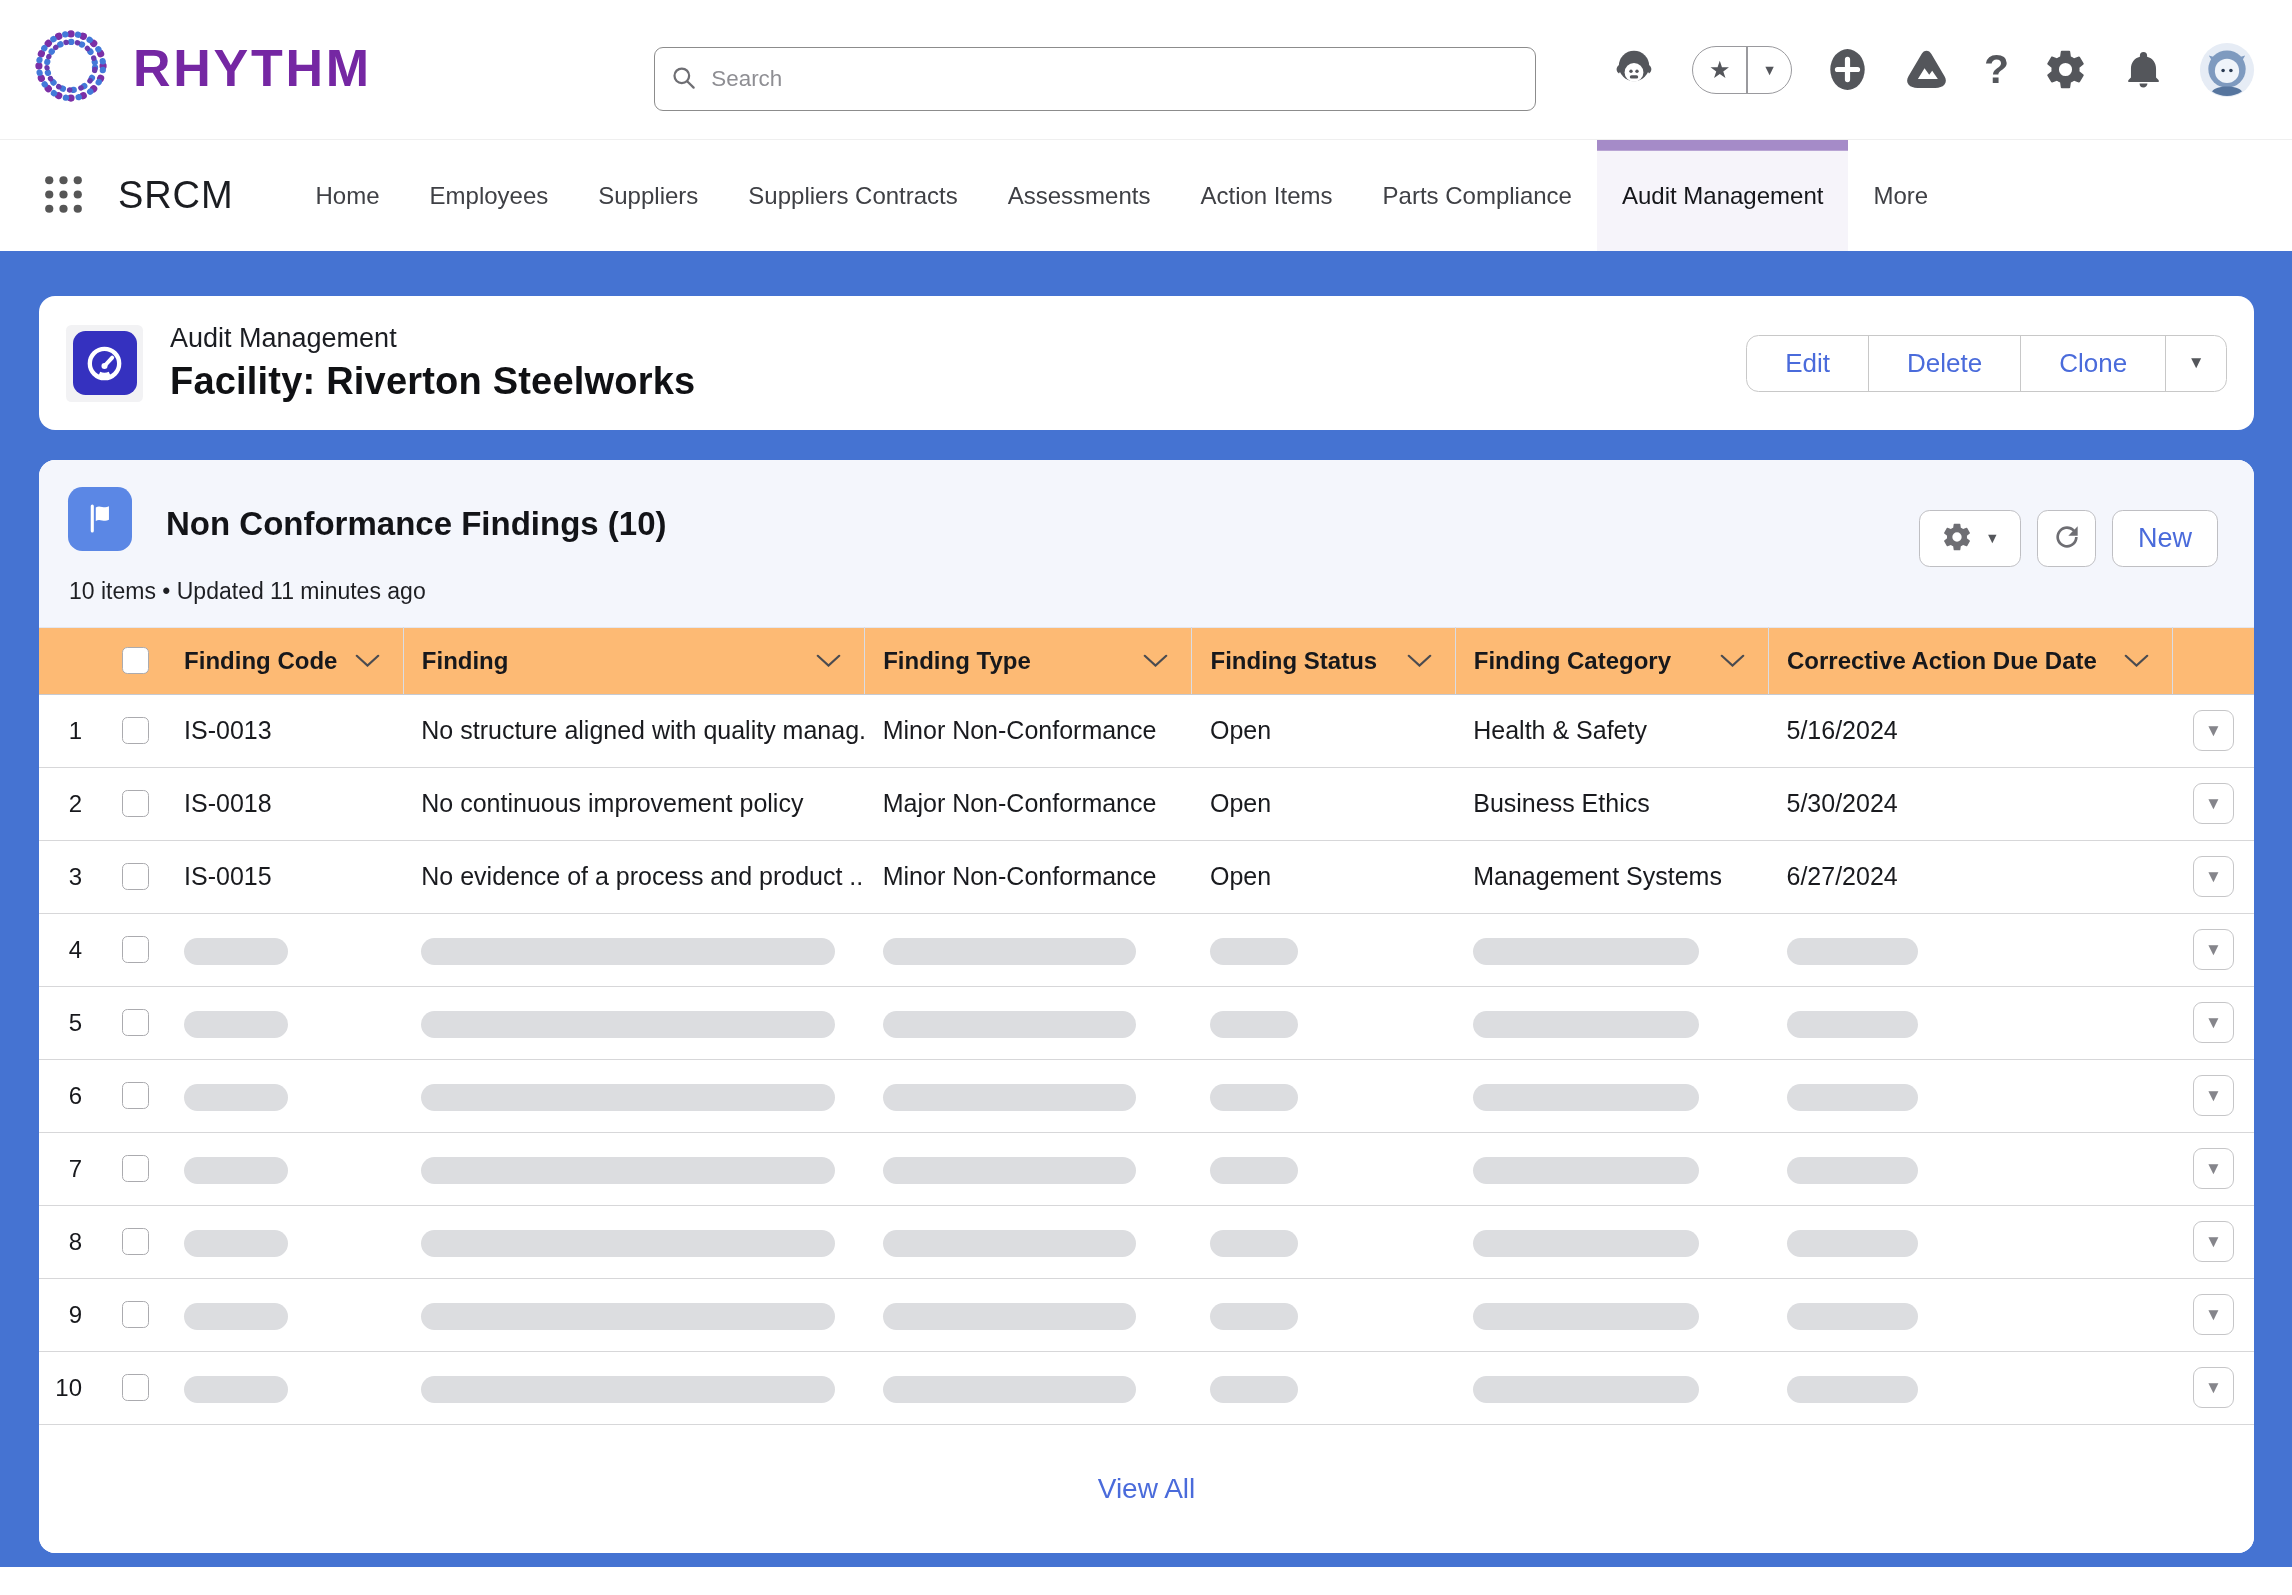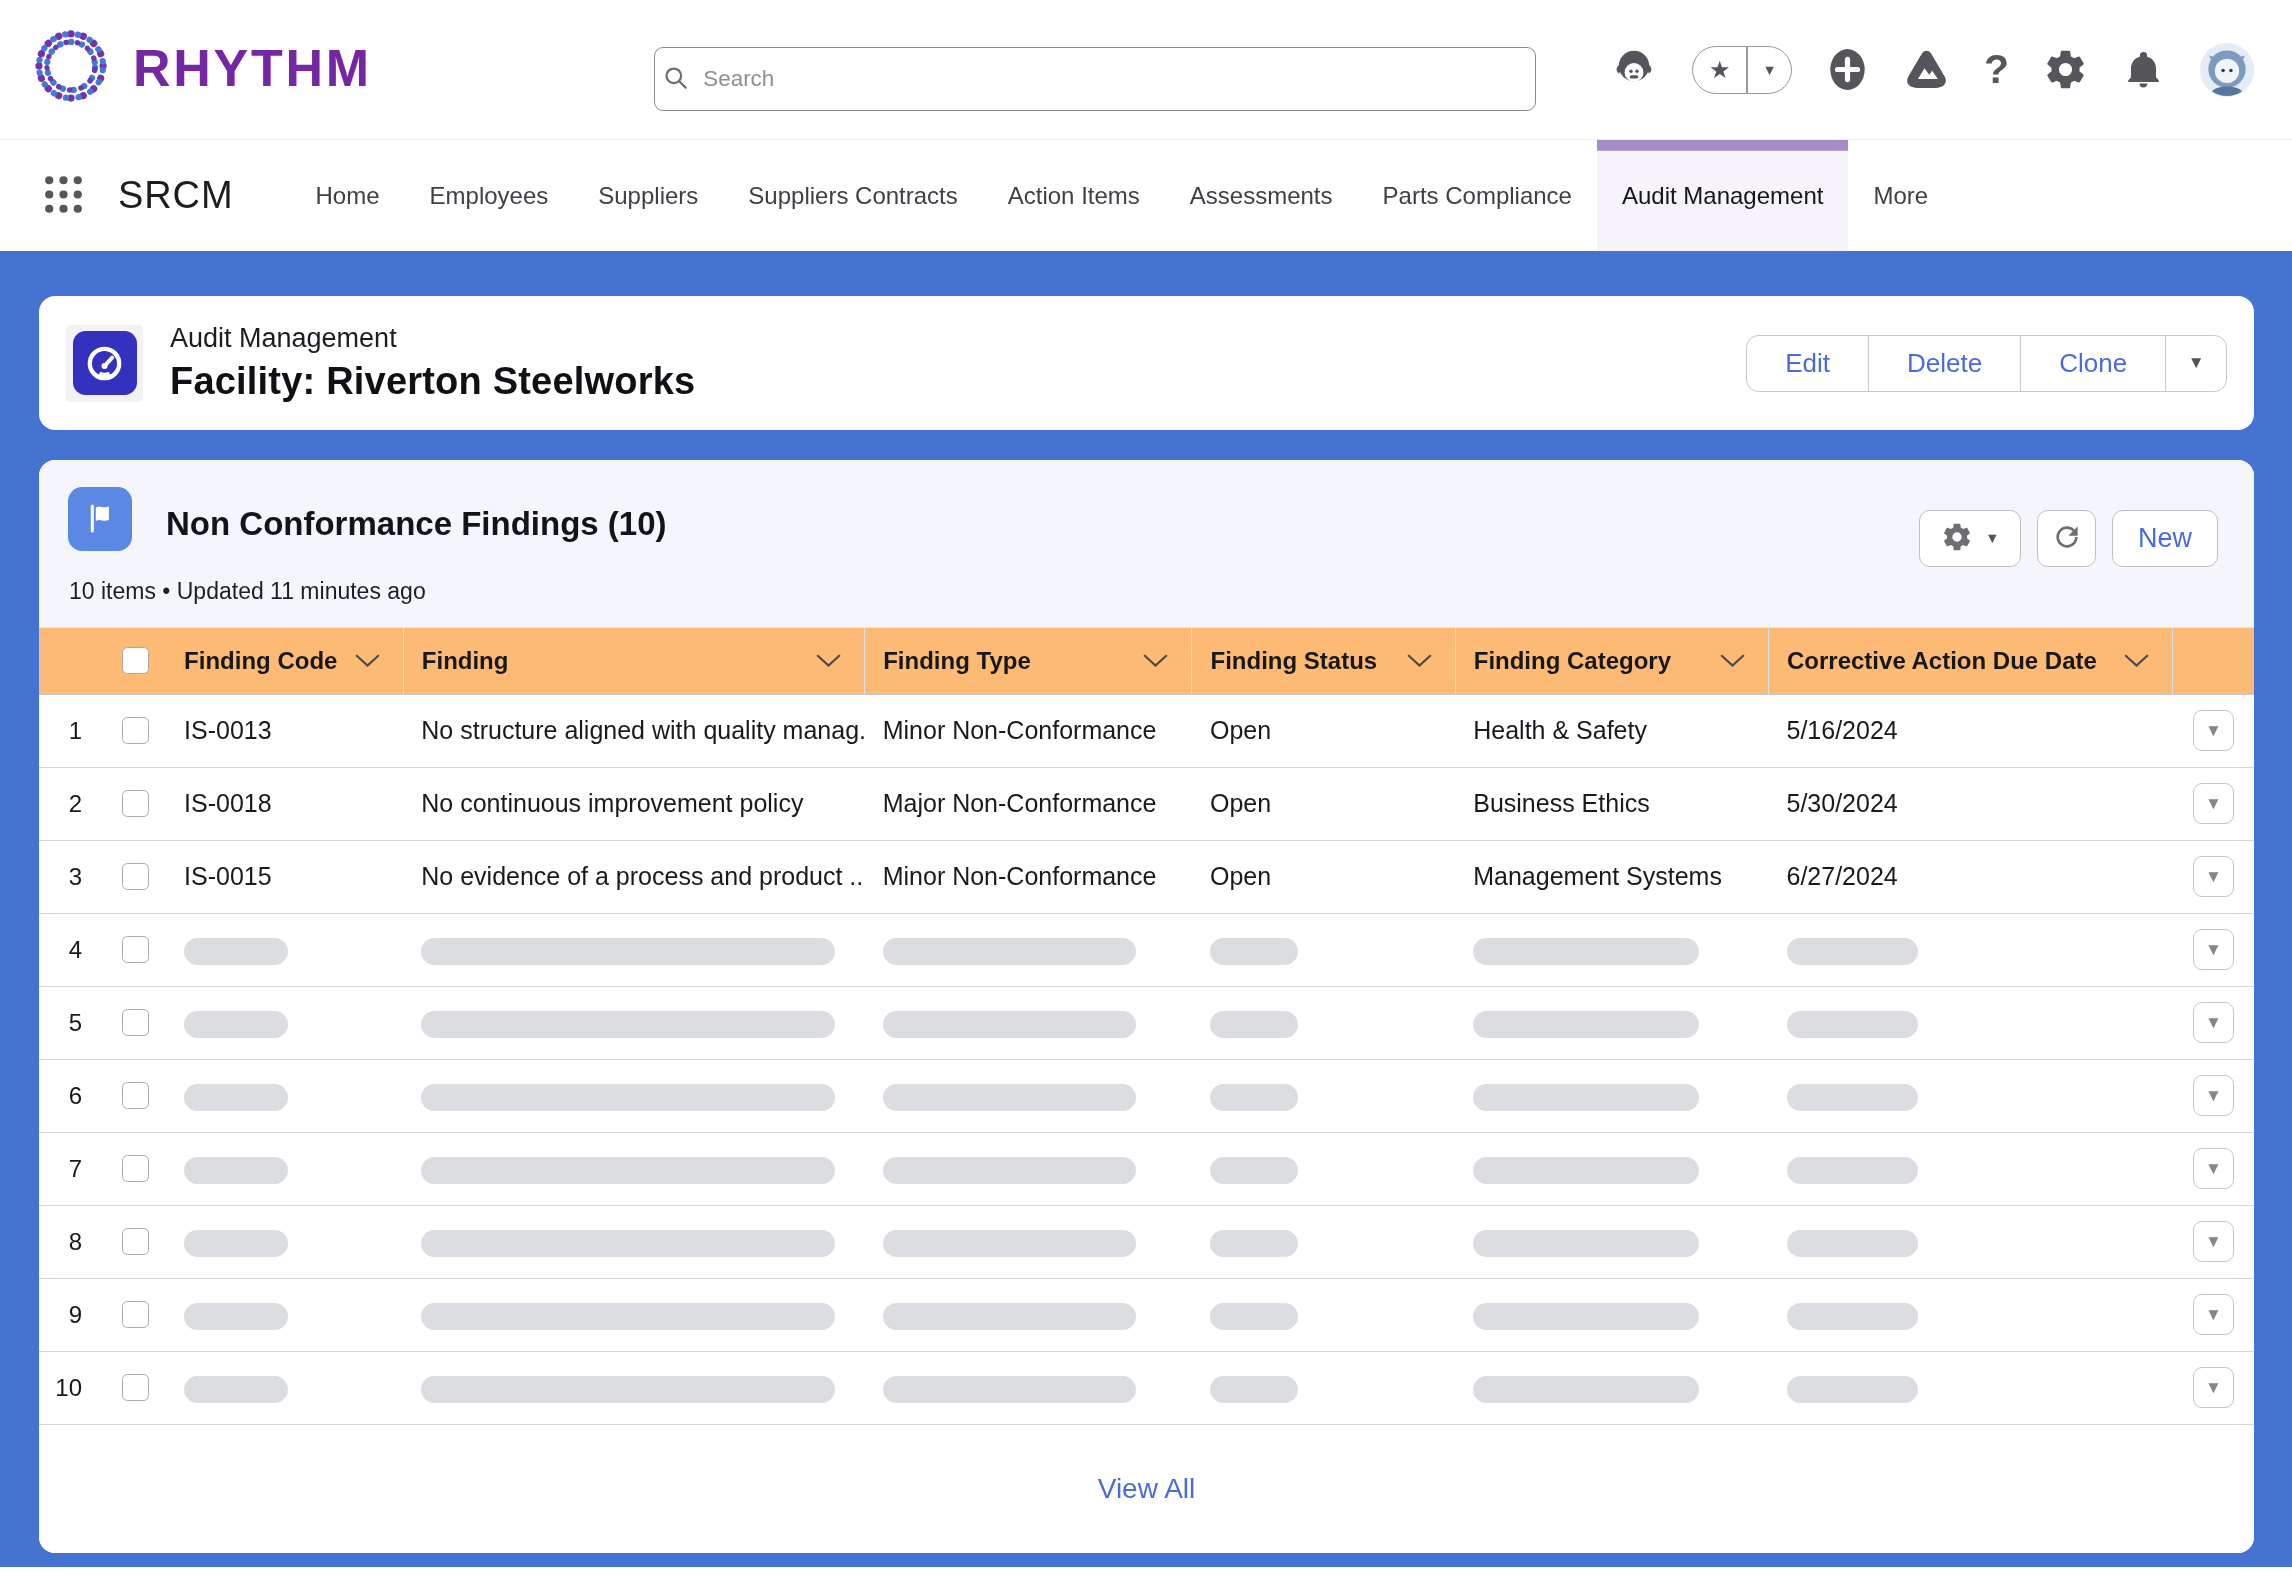--- a/index.html
+++ b/index.html
@@ -6,21 +6,21 @@
   html,body { width:2293px; height:1595px; }
   body { font-family:"Liberation Sans", sans-serif; background:#ffffff; overflow:hidden; }
   .page { width:2293px; height:1567px; display:flex; flex-direction:column; }
 
   
   .global-header { position:relative; height:139px; background:#fff; flex:0 0 auto; }
   .brand { position:absolute; left:29.6px; top:25px; display:flex; align-items:center; gap:21.5px; }
   .brand-name { font-size:52px; font-weight:800; color:#7527A3; letter-spacing:2.7px; }
   .search-box { position:absolute; left:654px; top:47px; width:882px; height:64px;
     border:1.8px solid #8C8C8C; border-radius:9px; background:#fff;
-    display:flex; align-items:center; padding:0 7px; gap:14.3px; }
+    display:flex; align-items:center; padding:0 15px; gap:14.3px; }
   .search-box input { border:none; outline:none; font-size:22.4px; color:#444; width:100%;
     font-family:"Liberation Sans", sans-serif; background:transparent; }
   .search-box input::placeholder { color:#8E8E93; }
   .header-icons { position:absolute; right:38px; top:32px; height:75px; display:flex; align-items:center; gap:34px; }
   .hicon { display:flex; align-items:center; justify-content:center; cursor:pointer; }
   .help-glyph { font-size:41px; font-weight:800; color:#54565B; }
   .fav-pill { height:48px; border:1.8px solid #9A9A9E; border-radius:895px; display:flex; align-items:center; overflow:hidden; }
   .fav-star { font-size:24px; color:#54565B; padding:0 16px; }
   .fav-div { width:1.8px; align-self:stretch; background:#9A9A9E; }
   .fav-caret { font-size:14.3px; color:#54565B; padding:0 14.3px; }
@@ -192,24 +192,24 @@
       <li class="tab">
           <span>Employees</span>
         </li>
       <li class="tab">
           <span>Suppliers</span>
         </li>
       <li class="tab">
           <span>Suppliers Contracts</span>
         </li>
       <li class="tab">
+          <span>Assessments</span>
+        </li>
+      <li class="tab">
           <span>Action Items</span>
-        </li>
-      <li class="tab">
-          <span>Assessments</span>
         </li>
       <li class="tab">
           <span>Parts Compliance</span>
         </li>
       <li class="tab active">
           <span>Audit Management</span>
         </li>
       <li class="tab">
         <span>More</span>
 

